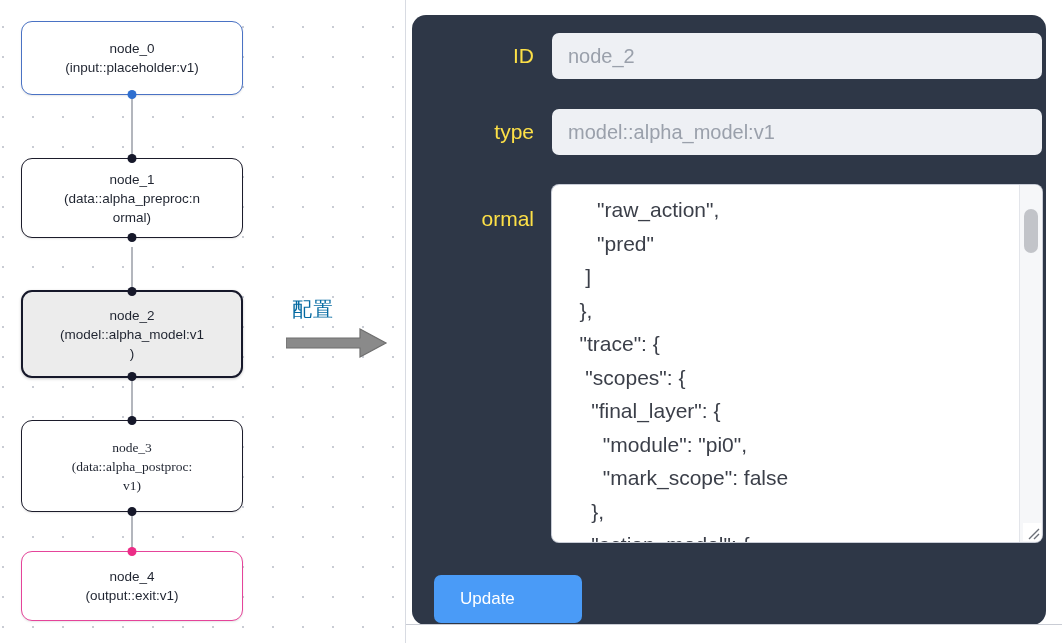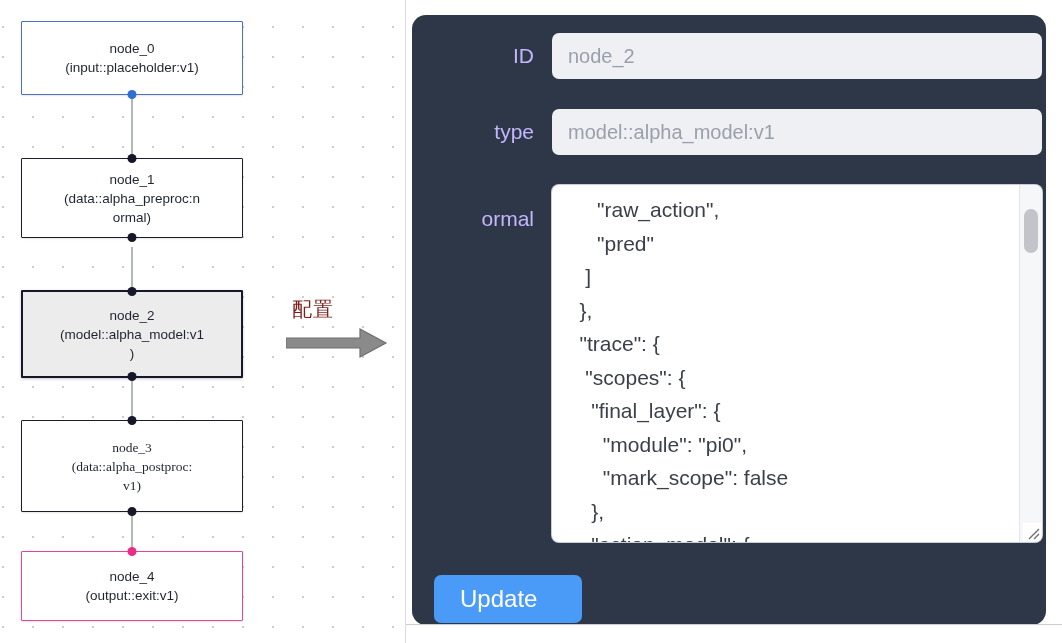--- a/index.html
+++ b/index.html
@@ -21,21 +21,21 @@
     background-position:18px 12px;
     border-right:1px solid #d8dbe2;
     box-sizing:border-box;
   }
 
   .node{
     position:absolute;
     box-sizing:border-box;
     background:#ffffff;
     border:1.6px solid #1c1c2b;
-    border-radius:1px;
+    border-radius:11px;
     display:flex;align-items:center;justify-content:center;
     text-align:center;
     color:#1f2430;
     font-size:13.5px;
     line-height:19px;
     padding:4px 12px;
     box-shadow:0 1px 2px rgba(0,0,0,.10);
   }
   .node .lbl{width:100%;white-space:pre-line;}
   .node.input-node{border-color:#4a72c4;}
@@ -52,38 +52,38 @@
   .handle.blue{background:#2f6fd0;}
   .handle.pink{background:#ec2d87;}
 
   .edge{
     position:absolute;width:2px;background:#b3b6bd;left:132px;margin-left:-1px;
   }
 
   
   .arrow-group{position:absolute;left:286px;top:296px;width:110px;height:66px;}
   .arrow-label{
-    position:absolute;left:6px;top:0;font-size:20px;color:#7f1d1d;
+    position:absolute;left:6px;top:0;font-size:20px;color:#0369a1;
     letter-spacing:1px;font-family:"DejaVu Sans","Liberation Sans",sans-serif;
   }
   .arrow-svg{position:absolute;left:0;top:30px;}
 
   
   .panel{
     position:absolute;left:412px;top:15px;width:634px;height:610px;
     background:#2e3747;
     border-radius:14px;
     box-sizing:border-box;
     overflow:hidden;
   }
   .panel-inner{position:absolute;inset:0;}
 
   .row{position:absolute;display:flex;align-items:center;}
   .row-label{
-    color:#c4b5fd;font-size:21px;text-align:right;
+    color:#fde047;font-size:21px;text-align:right;
     font-family:"Liberation Sans","DejaVu Sans",sans-serif;
   }
   .field{
     background:#eef0f4;border:none;border-radius:7px;
     color:#9aa0ab;font-size:20px;
     padding:0 16px;box-sizing:border-box;
     display:flex;align-items:center;
     font-family:"Liberation Sans","DejaVu Sans",sans-serif;
   }
 
@@ -121,21 +121,21 @@
     background:#c2c4c9;border-radius:7px;
   }
   .ta-resize{
     position:absolute;right:1px;bottom:1px;width:18px;height:18px;
     background:#ffffff;
   }
 
   .update-btn{
     position:absolute;left:22px;top:560px;width:148px;height:48px;
     background:#4a9bf7;border:none;border-radius:7px;
-    color:#ffffff;font-size:24px;
+    color:#ffffff;font-size:17px;
     display:flex;align-items:center;justify-content:flex-start;
     padding-left:26px;box-sizing:border-box;
     font-family:"Liberation Sans","DejaVu Sans",sans-serif;
     cursor:pointer;
   }
 
   .bottom-rule{
     position:absolute;left:406px;top:624px;width:656px;height:1px;background:#c9ccd4;
   }
 </style>

